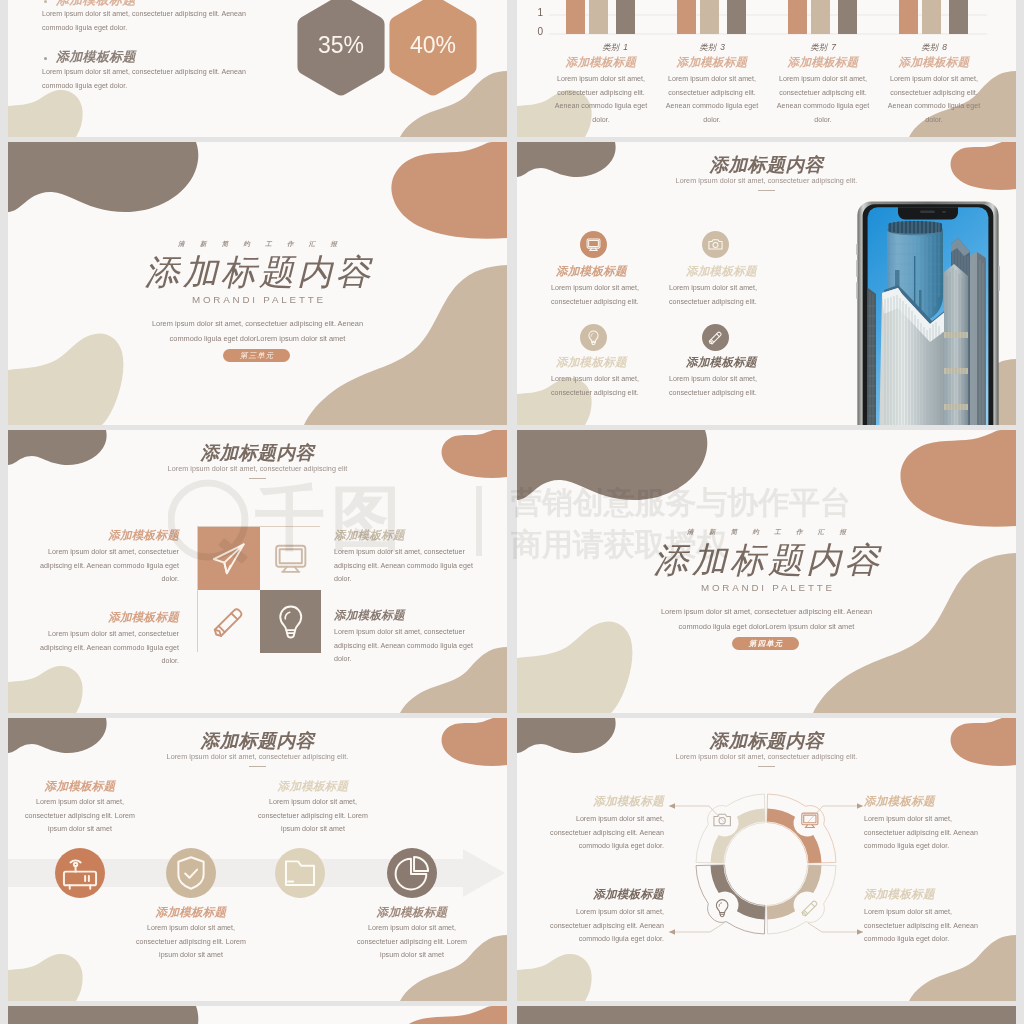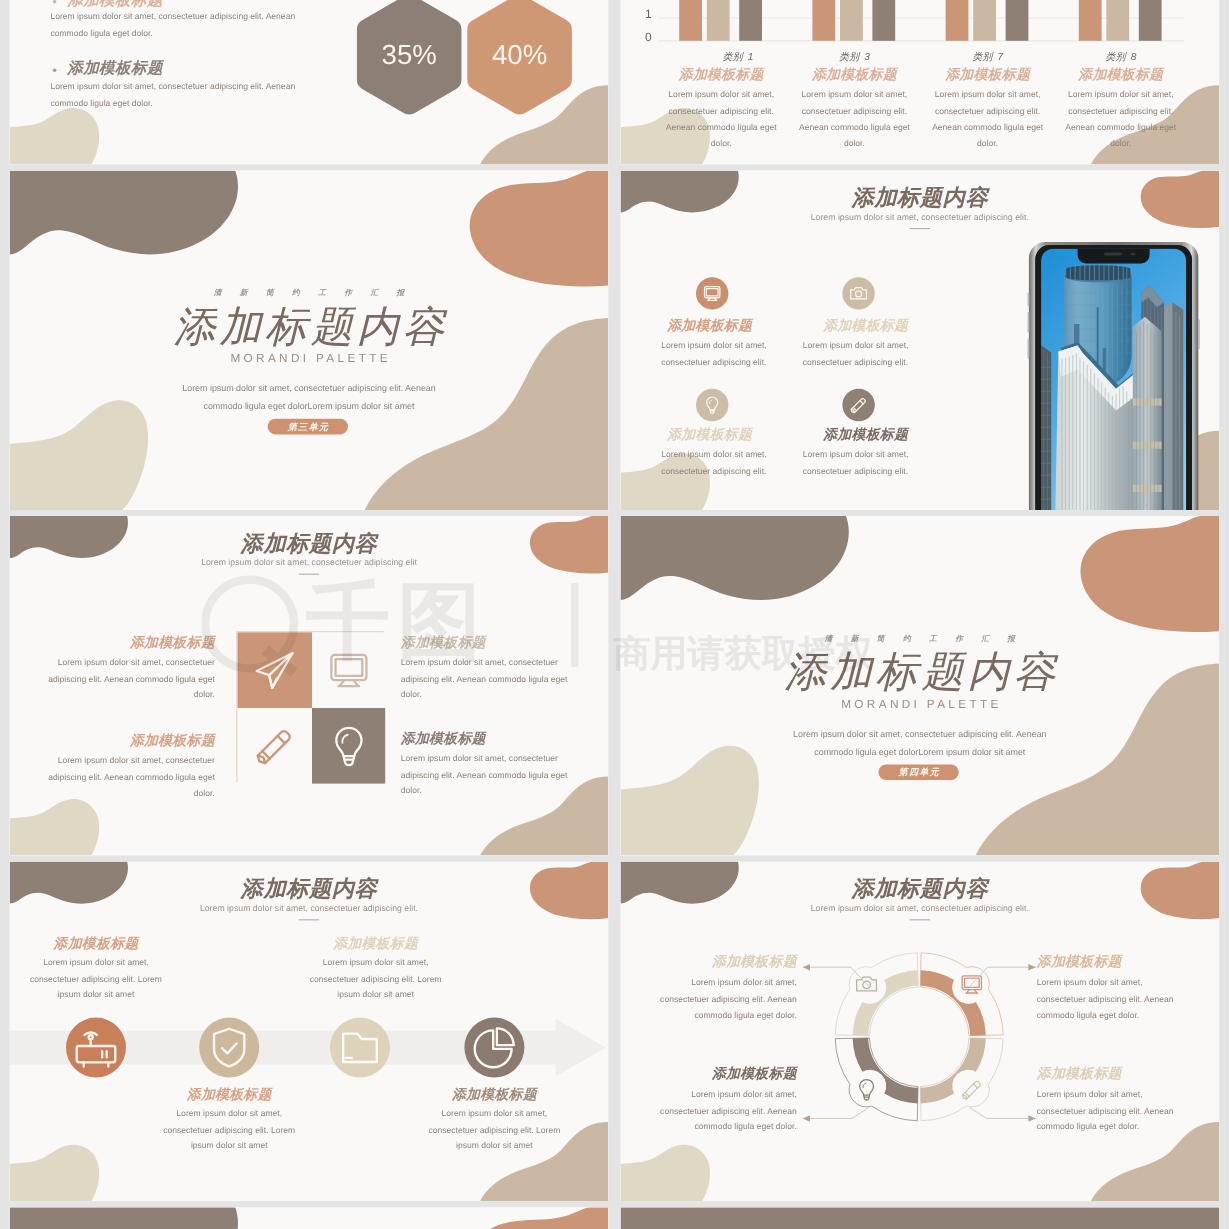--- a/index.html
+++ b/index.html
@@ -159,21 +159,21 @@
     <use href="#bTL" fill="#8f8076"></use>
         <use href="#bTR" fill="#cb9678"></use>
     <use href="#bBL" fill="#dfd8c5"></use>
         <use href="#bBR" fill="#cbb8a3"></use>
   </svg>
   <div class="ab tc" style="left:0;top:98px;width:499px;font-size:6.4px;font-style:italic;font-weight:700;letter-spacing:6.8px;color:#a2968d;text-indent:6.8px">清 新 简 约 工 作 汇 报</div>
   <div class="ab tc" style="left:0;top:107px;width:499px;font-size:35px;font-style:italic;font-weight:400;letter-spacing:3.2px;color:#7a6b62;text-indent:3.2px">添加标题内容</div>
   <div class="ab tc" style="left:0;top:152px;width:499px;font-size:9.8px;letter-spacing:2.8px;color:#9a8d84;text-indent:2.8px">MORANDI PALETTE</div>
   <div class="ab tc" style="left:0;top:175px;width:499px;font-size:7.4px;color:#8d8079;line-height:1.95">Lorem ipsum dolor sit amet, consectetuer adipiscing elit. Aenean</div>
   <div class="ab tc" style="left:0;top:190px;width:499px;font-size:7.4px;color:#8d8079;line-height:1.95">commodo ligula eget dolorLorem ipsum dolor sit amet</div>
-  <div class="ab" style="left:215px;top:207px;width:67px;height:13px;border-radius:7px;background:#cd9270;color:#fdf7f2;font-size:7.6px;font-style:italic;font-weight:700;letter-spacing:1px;text-indent:1px;display:flex;align-items:center;justify-content:center">第三单元</div>
+  <div class="ab" style="left:215px;top:207px;width:67px;height:13px;border-radius:7px;background:#cd9270;color:#fdf7f2;font-size:7.6px;font-style:italic;font-weight:400;letter-spacing:1px;text-indent:1px;display:flex;align-items:center;justify-content:center">第三单元</div>
 </div>
 
 <div class="slide c2 r1">
   <svg class="bg" width="499" height="283" viewBox="0 0 499 283">
     <use href="#sTL" fill="#8f8076"></use>
         <use href="#sTR" fill="#cb9678"></use>
     <use href="#sBL" fill="#dfd8c5"></use>
         <use href="#sBR" fill="#cbb8a3"></use>
   </svg>
   <div class="ttl tc" style="left:0;top:10px;width:499px">添加标题内容</div>
@@ -499,16 +499,17 @@
   </svg>
 </div>
 
 <div class="ab" style="left:0;top:12px;width:1024px;height:894px;pointer-events:none;mix-blend-mode:multiply;opacity:.92">
   <svg class="ab" style="left:168px;top:466px" width="310" height="92" viewBox="0 0 310 92">
     <circle cx="40" cy="42" r="37" fill="none" stroke="#ededeb" stroke-width="7"></circle>
     <path d="M56 60 l24 19 l-6 7 l-24 -19 Z" fill="#ededeb"></path>
   </svg>
   <div class="wm" style="left:255px;top:460px;font-size:70px;letter-spacing:6px;color:#ededeb">千图</div>
   <div class="wm" style="left:476px;top:474px;width:6px;height:70px;background:#ededeb"></div>
+  <div class="wm" style="left:511px;top:470px;font-size:31px;letter-spacing:-0.1px;color:#ebebe9">营销创意服务与协作平台</div>
   <div class="wm" style="left:511px;top:512px;font-size:31px;letter-spacing:-0.1px;color:#ebebe9">商用请获取授权</div>
 </div>
 
 </div>
 
 </body></html>

